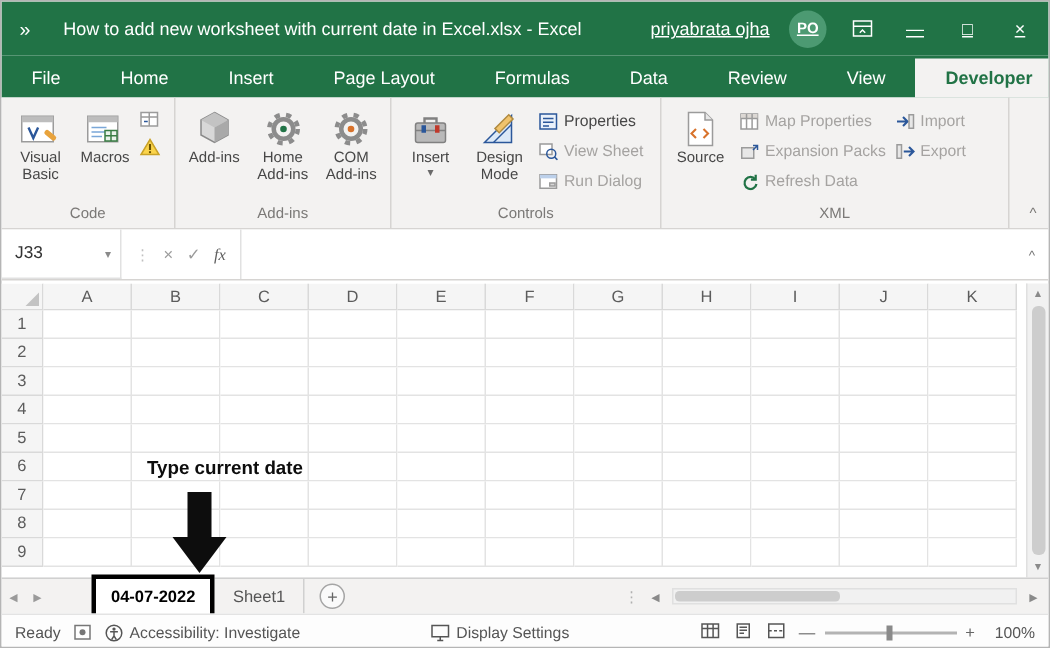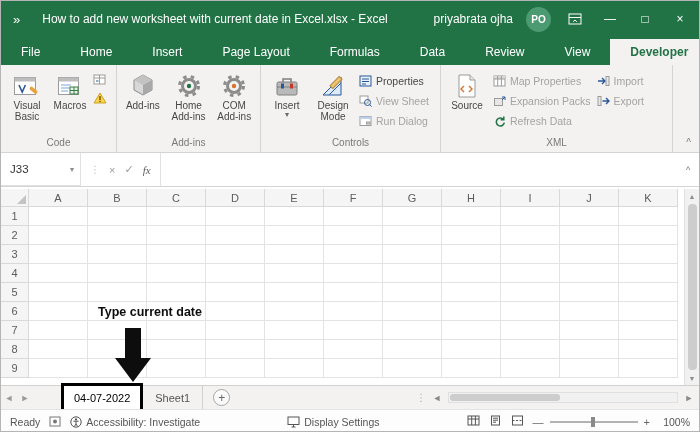--- a/index.html
+++ b/index.html
@@ -3,21 +3,21 @@
 <meta charset="utf-8">
 <style>
   * { margin:0; padding:0; box-sizing:border-box; }
   body { font-family:"Liberation Sans", sans-serif; background:#e8e8e8; }
   .window { position:relative; width:700px; height:432px; background:#fff; border:1px solid #b5b5b5; overflow:hidden; font-family:"Liberation Sans", sans-serif; }
 
   
   .titlebar { position:absolute; top:0; left:0; right:0; height:36px; background:#217346; display:flex; align-items:center; color:#fff; }
   .qat { margin-left:12px; font-size:13px; letter-spacing:-2px; }
   .doc-title { margin-left:24px; font-size:12px; white-space:nowrap; }
-  .tb-right { margin-left:auto; display:flex; align-items:center; gap:13px; margin-right:8px; }
+  .tb-right { margin-left:auto; display:flex; align-items:center; gap:13px; margin-right:8px;text-decoration:underline; }
   .user-name { font-size:12px; }
   .avatar { width:25px; height:25px; border-radius:50%; background:#4c9a72; display:flex; align-items:center; justify-content:center; font-size:10px; font-weight:bold; }
   .win-btn { width:22px; height:24px; display:flex; align-items:center; justify-content:center; font-size:12px; }
 
   
   .tabrow { position:absolute; top:36px; left:0; right:0; height:28px; background:#217346; display:flex; align-items:flex-end; color:#fff; }
   .rtab { padding:6px 20px 6px; font-size:12px; white-space:nowrap; }
   .rtab.active { background:#f3f2f1; color:#217346; font-weight:bold; }
   .tellme { margin-left:26px; display:flex; align-items:center; gap:6px; font-size:12px; padding-bottom:6px; }
   .share { margin-left:auto; margin-right:14px; display:flex; align-items:center; gap:5px; font-size:12px; padding-bottom:6px; }
@@ -60,21 +60,21 @@
   .arrow-head { position:absolute; left:0; top:30px; width:0; height:0; border-left:18px solid transparent; border-right:18px solid transparent; border-top:24px solid #0d0d0d; }
 
   .vscroll { position:absolute; top:188px; right:0; width:15px; height:196px; background:#f1f1f1; border-left:1px solid #e0e0e0; display:flex; flex-direction:column; align-items:center; }
   .vs-arrow { height:14px; display:flex; align-items:center; justify-content:center; font-size:7px; color:#8a8a8a; }
   .vthumb { width:9px; flex:1; margin:1px 0; background:#cdcdcd; border-radius:4px; }
 
   
   .sheetbar { position:absolute; top:384px; left:0; right:0; height:24px; background:#f3f2f1; border-top:1px solid #d0d0d0; display:flex; align-items:center; font-size:11px; color:#555; }
   .sheet-nav { width:16px; text-align:center; color:#9a9a9a; font-size:9px; }
   .sheet-tab { height:100%; display:flex; align-items:center; padding:0 12px; border-right:1px solid #d0d0d0; color:#555; }
-  .sheet-tab.active { background:#fff; border:3px solid #000; font-weight:normal; color:#000; padding:12px 10px; margin-left:28px; }
+  .sheet-tab.active { background:#fff; border:3px solid #000; font-weight:bold; color:#000; padding:12px 10px; margin-left:28px; }
   .add-sheet { width:17px; height:17px; border-radius:50%; border:1px solid #a5a5a5; color:#666; display:flex; align-items:center; justify-content:center; margin-left:10px; font-size:12px; background:#fafafa; }
   .hscroll { margin-left:auto; display:flex; align-items:center; gap:4px; padding-right:3px; }
   .hs-dots { color:#b0b0b0; font-size:10px; }
   .hs-arrow { width:14px; text-align:center; color:#8a8a8a; font-size:9px; }
   .hs-track { width:230px; height:11px; background:#f1f1f1; border:1px solid #e0e0e0; position:relative; }
   .hs-thumb { position:absolute; left:1px; top:1px; width:110px; height:7px; background:#cdcdcd; border-radius:3px; }
 
   
   .statusbar { position:absolute; top:408px; left:0; right:0; height:24px; background:#fdfdfd; border-top:1px solid #e3e3e3; display:flex; align-items:center; font-size:10.5px; color:#555; padding:8px 9px; gap:9px; }
   .sb-item { display:flex; align-items:center; gap:4px; white-space:nowrap; }

